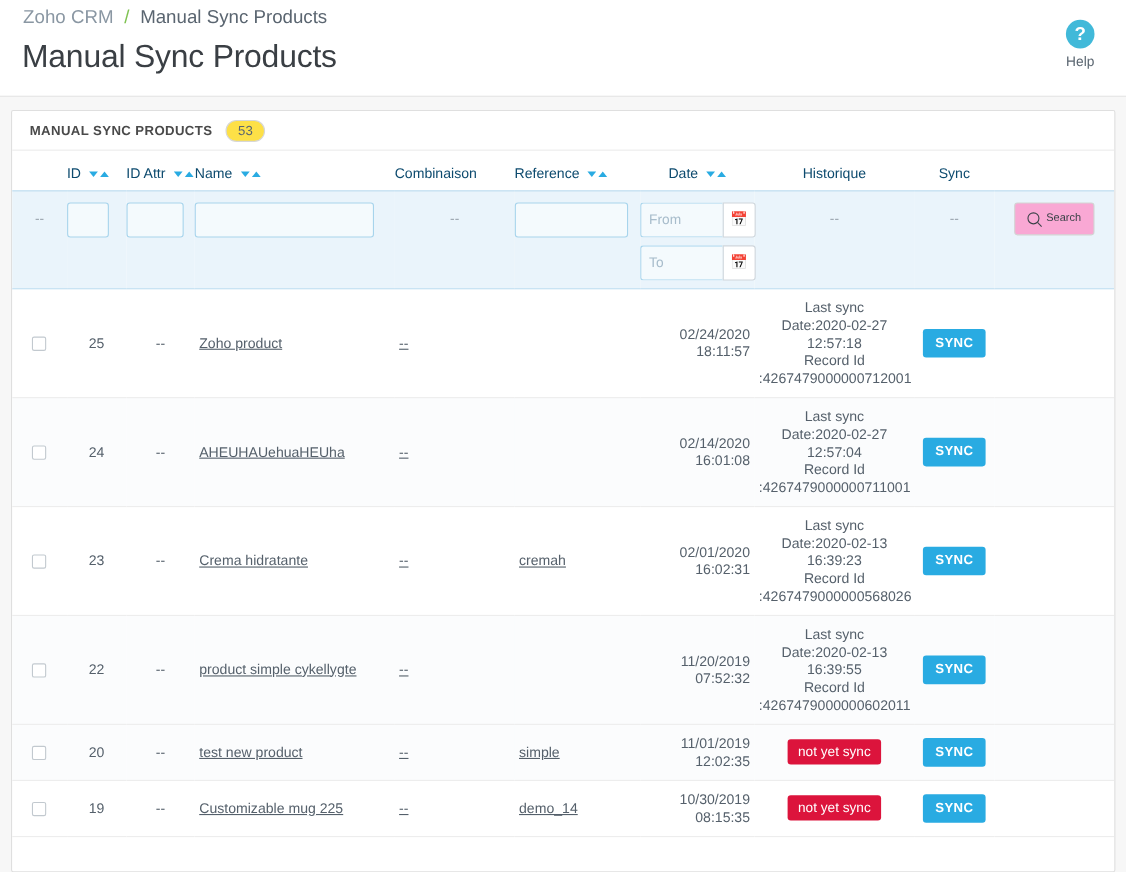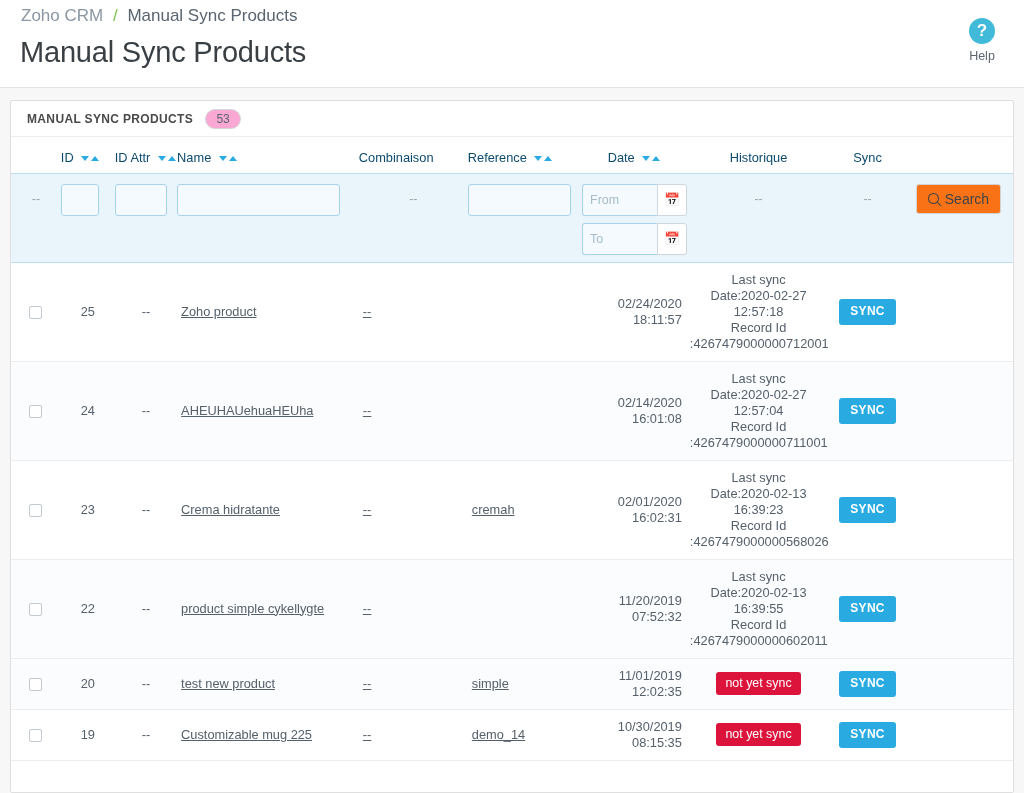--- a/index.html
+++ b/index.html
@@ -97,21 +97,21 @@
     min-width: 36px;
     height: 20px;
     padding: 0 10px;
     border: 1px solid #d7d7d7;
     border-radius: 11px;
     font-size: 12px;
     color: #5a6570;
     display: inline-flex;
     align-items: center;
     justify-content: center;
-    background: #f9a8d4;
+    background: #fde047;
   }
 
   
   .table-scroll {
     height: calc(100% - 36px);
     overflow: hidden;
   }
   table.grid {
     width: 100%;
     border-collapse: collapse;
@@ -214,26 +214,26 @@
     border-top-right-radius: 3px;
     border-bottom-right-radius: 3px;
     display: flex;
     align-items: center;
     justify-content: center;
     cursor: pointer;
     color: #3c4349;
     font-size: 13px;
   }
   .search-btn {
-    background: #f97316;
+    background: #f9a8d4;
     border: 1px solid #d3d3d3;
     border-radius: 3px;
     height: 30px;
     padding: 0 11px;
-    font-size: 14px;
+    font-size: 10px;
     color: #3c4349;
     cursor: pointer;
     display: inline-flex;
     align-items: center;
     gap: 6px;
     font-family: "Liberation Sans", sans-serif;
     white-space: nowrap;
   }
   .mag {
     display: inline-block;

